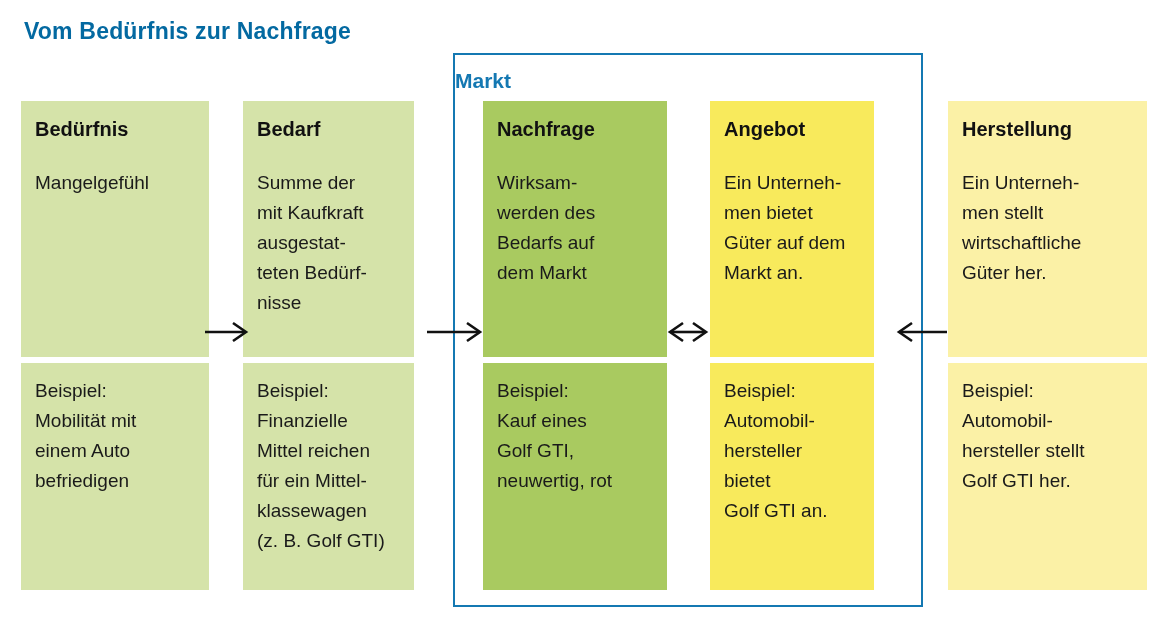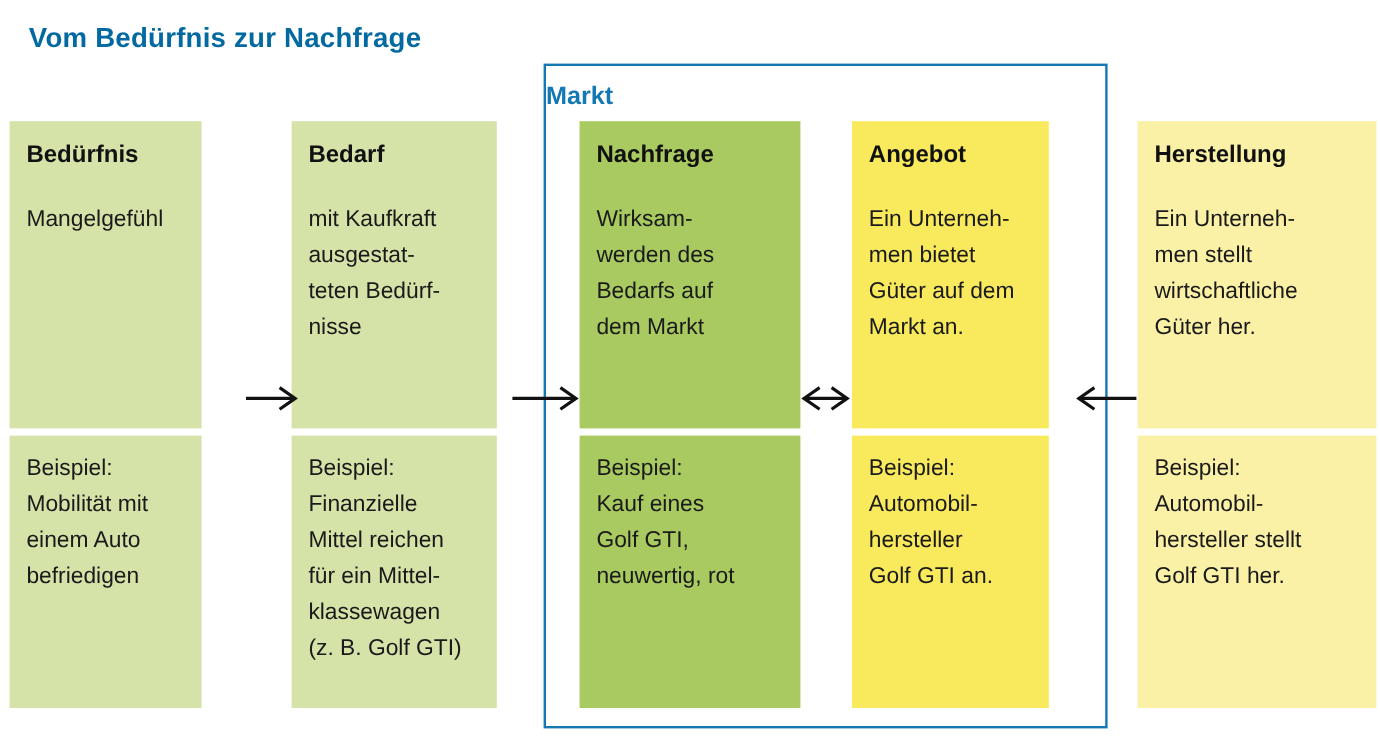--- a/index.html
+++ b/index.html
@@ -31,21 +31,21 @@
     width:470px;height:554px;
     box-sizing:border-box;
     border:2px solid var(--blue);
   }
   .markt-label{
     position:absolute;left:0;right:0;top:14px;
     text-align:left;
     font-size:21px;font-weight:bold;color:var(--blue);
   }
   .col{position:absolute;top:101px;height:489px;}
-  .c1{left:8px;width:160px;}
+  .c1{left:21px;width:160px;padding-left:28px;}
   .c2{left:243px;width:171px;}
   .c3{left:483px;width:184px;}
   .c4{left:710px;width:164px;}
   .c5{left:948px;width:199px;}
   .box{
     position:absolute;left:0;right:0;
     box-sizing:border-box;
     padding:13px 12px 0 14px;
   }
   .box.top{top:0;height:256px;}
@@ -94,20 +94,21 @@
           <div>einem Auto</div>
           <div>befriedigen</div>
         </div>
     </div>
   </div>
 
   <div class="col c2">
     <div class="box top bg-light-green">
       <div class="hdr">Bedarf</div>
       <div class="body">
+          <div>Summe der</div>
           <div>mit Kaufkraft</div>
           <div>ausgestat-</div>
           <div>teten Bedürf-</div>
           <div>nisse</div>
         </div>
     </div>
     <div class="box bottom bg-light-green">
       <div class="body">
           <div>Beispiel:</div>
           <div>Finanzielle</div>
@@ -147,20 +148,21 @@
           <div>men bietet</div>
           <div>Güter auf dem</div>
           <div>Markt an.</div>
         </div>
     </div>
     <div class="box bottom bg-yellow">
       <div class="body">
           <div>Beispiel:</div>
           <div>Automobil-</div>
           <div>hersteller</div>
+          <div>bietet</div>
           <div>Golf GTI an.</div>
         </div>
     </div>
   </div>
 
   <div class="col c5">
     <div class="box top bg-light-yellow">
       <div class="hdr">Herstellung</div>
       <div class="body">
           <div>Ein Unterneh-</div>

